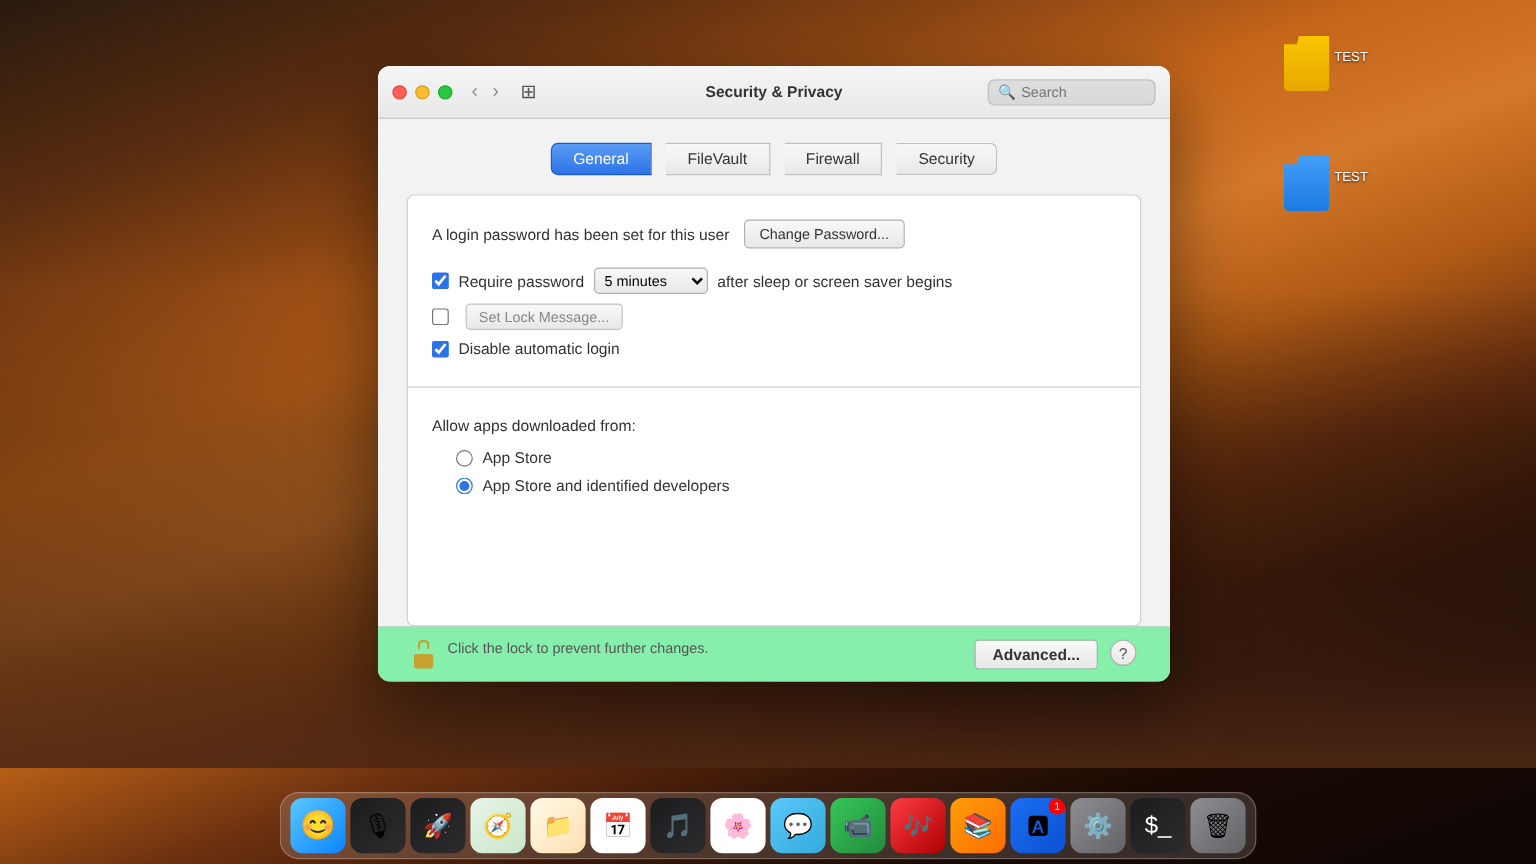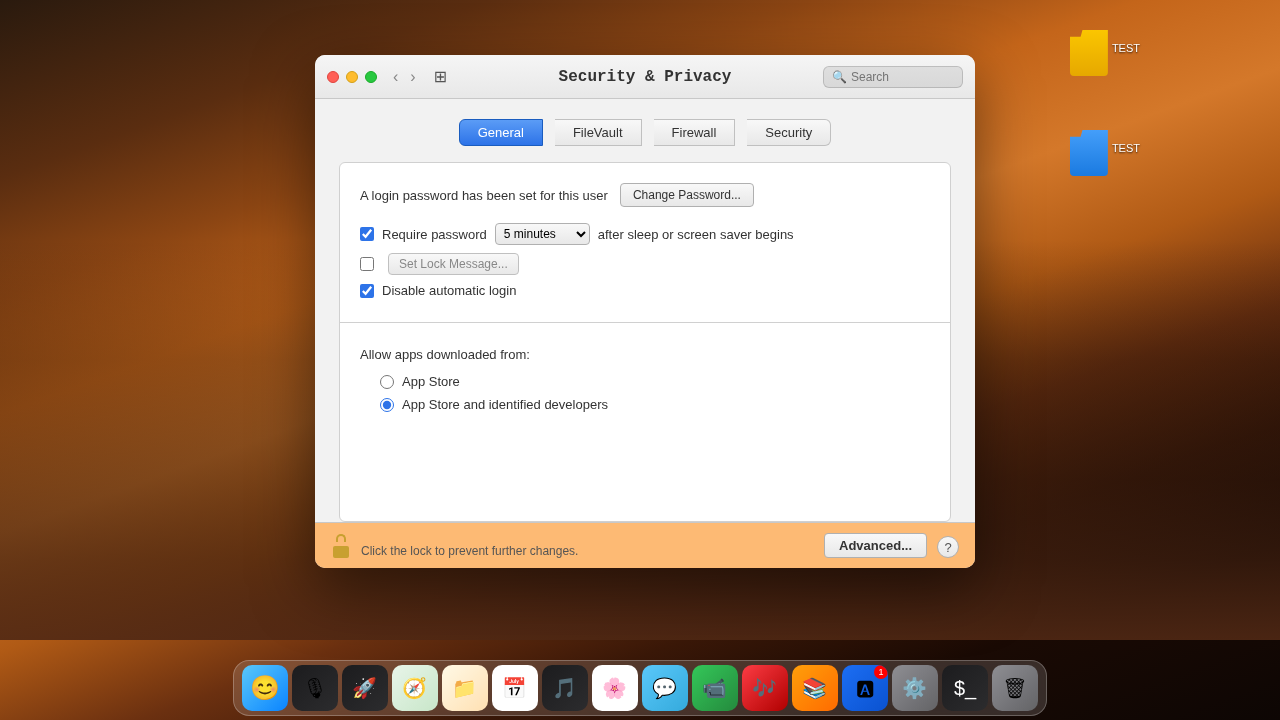--- a/index.html
+++ b/index.html
@@ -126,24 +126,23 @@
       padding: 2px 6px;
       font-size: 16px;
       color: #555;
       margin-left: 8px;
     }
 
     .window-title {
       position: absolute;
       left: 50%;
       transform: translateX(-50%);
-      font-size: 16px;
+      font-size: 13px;
       font-weight: 600;
       color: #333;
-      font-family: Liberation Mono, monospace;
     }
 
     .search-bar {
       margin-left: auto;
       display: flex;
       align-items: center;
       background: rgba(0,0,0,0.08);
       border: 1px solid rgba(0,0,0,0.15);
       border-radius: 6px;
       padding: 3px 8px;
@@ -283,25 +282,25 @@
     }
     .radio-row input[type="radio"] {
       width: 14px;
       height: 14px;
       accent-color: #2d73e8;
       cursor: pointer;
     }
 
     
     .bottom-bar {
-      background: #fdba74;
+      background: #86efac;
       border-top: 1px solid #c8c8c8;
-      padding: 10px 16px;
-      display: flex;
-      align-items: flex-end;
+      padding: 10px 28px;
+      display: flex;
+      align-items: flex-start;
       gap: 10px;
     }
 
     .lock-icon {
       width: 20px;
       height: 24px;
       position: relative;
       display: flex;
       flex-direction: column;
       align-items: center;

